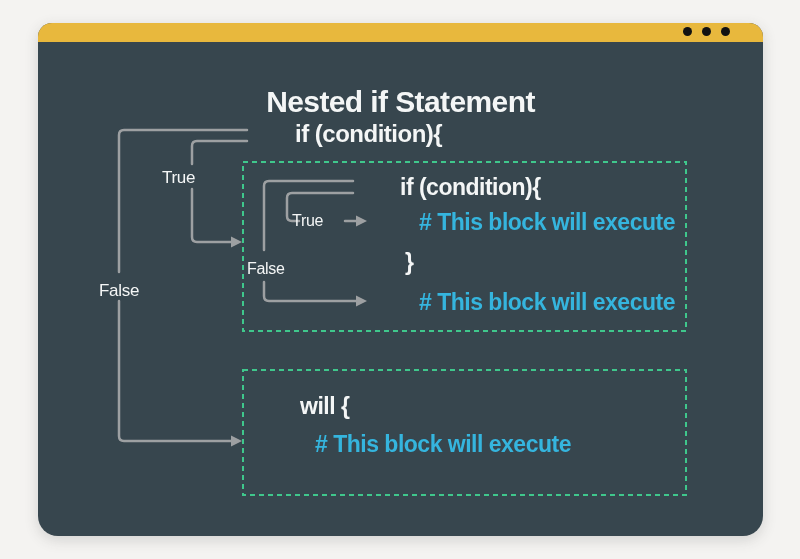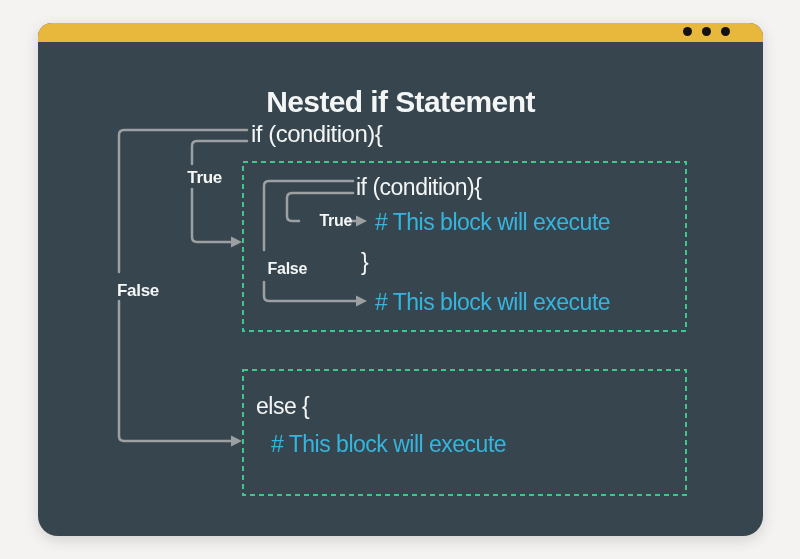--- a/index.html
+++ b/index.html
@@ -52,34 +52,35 @@
 
   svg.overlay {
     position: absolute;
     left: 0; top: 0;
     width: 800px; height: 559px;
     pointer-events: none;
   }
 
   .txt {
     position: absolute;
-    font-weight: 400;
+    font-weight: 700;
     white-space: nowrap;
     color: #f4f6f6;
     letter-spacing: -0.5px;
+    margin-left: 44px;
   }
   .code-lg { font-size: 24px; line-height: 28px; }
   .code-md { font-size: 23px; line-height: 26px; }
   .comment { color: #35b5de; text-align: center; }
   .branch-label {
     position: absolute;
     width: 60px;
-    text-align: right;
+    text-align: left;
     color: #f4f6f6;
-    font-weight: 700;
+    font-weight: 400;
     white-space: nowrap;
   }
   .lbl-lg { font-size: 17px; line-height: 19px; letter-spacing: -0.3px; }
   .lbl-sm { font-size: 16px; line-height: 18px; letter-spacing: -0.3px; }
 </style>
 </head>
 <body>
 
 <div class="stage">
 
@@ -121,16 +122,16 @@
   <div class="branch-label lbl-lg" style="left:162px; top:168px;">True</div>
   <div class="branch-label lbl-lg" style="left:99px; top:281px;">False</div>
   <div class="branch-label lbl-sm" style="left:292px; top:212px;">True</div>
   <div class="branch-label lbl-sm" style="left:247px; top:260px;">False</div>
 
   <div class="txt code-md" style="left:356px; top:174px;">if (condition){</div>
   <div class="txt code-md comment" style="left:375px; top:209px;"># This block will execute</div>
   <div class="txt code-md" style="left:361px; top:249px;">}</div>
   <div class="txt code-md comment" style="left:375px; top:289px;"># This block will execute</div>
 
-  <div class="txt code-md" style="left:256px; top:393px;">else {</div>
+  <div class="txt code-md" style="left:256px; top:393px;">will {</div>
   <div class="txt code-md comment" style="left:271px; top:431px;"># This block will execute</div>
 
 </div>
 
 </body></html>

